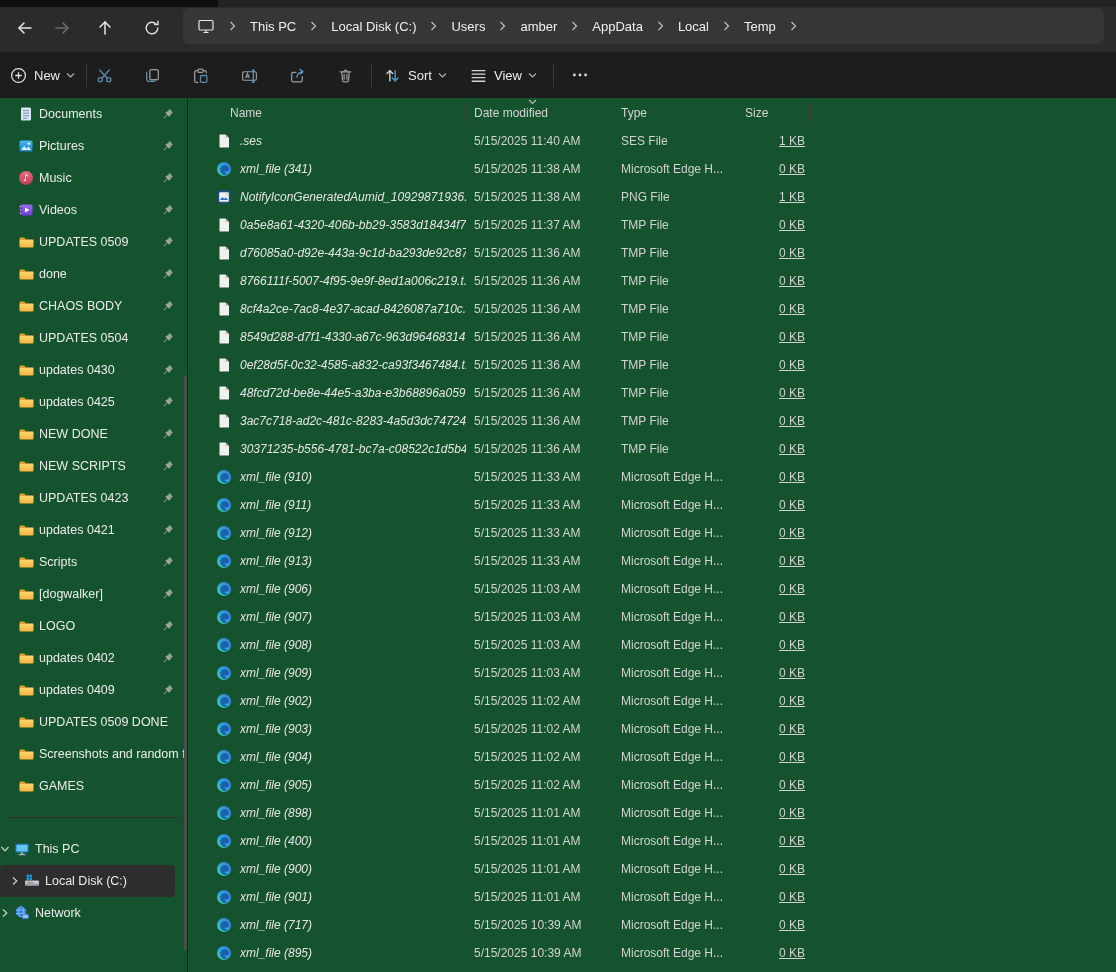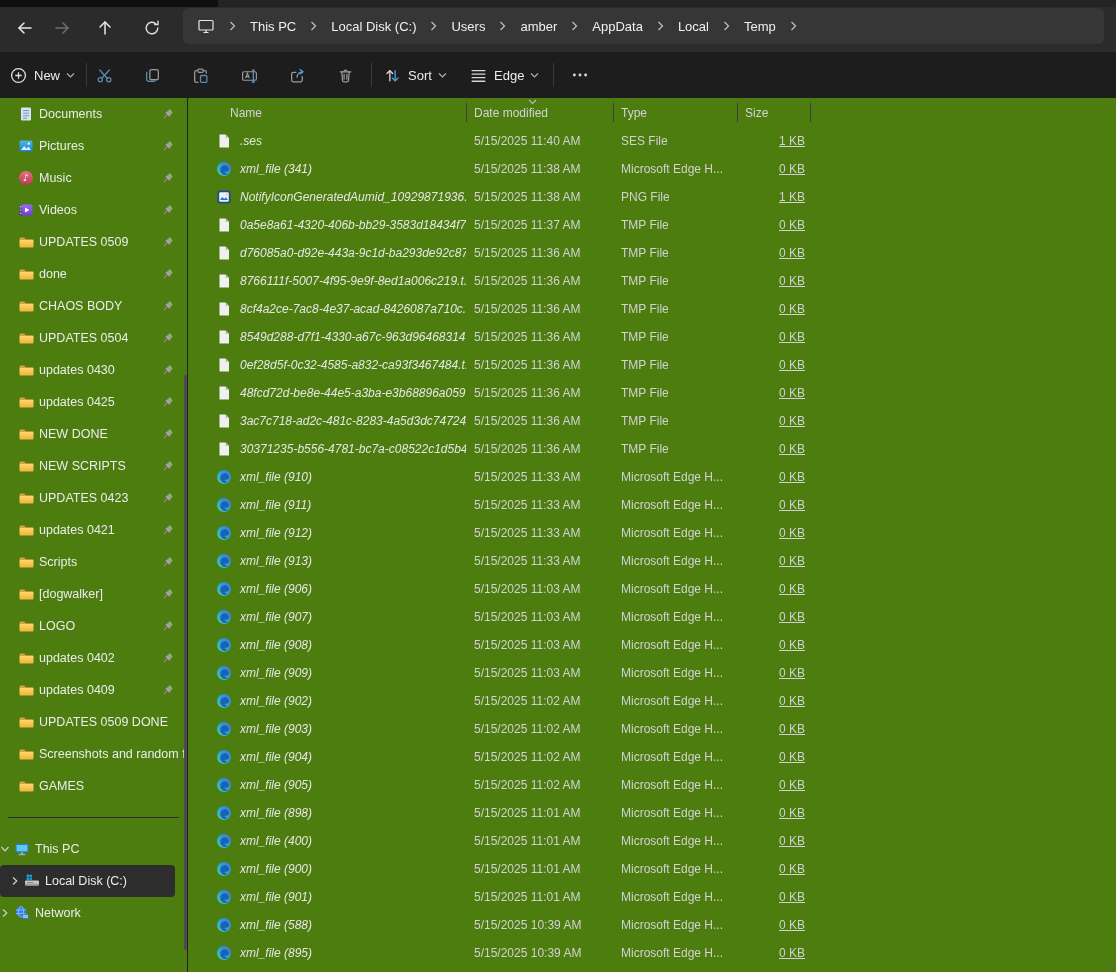--- a/index.html
+++ b/index.html
@@ -28,21 +28,21 @@
   .bc-chev { margin:0 14px; flex:none; }
 
   
   .toolbar { position:absolute; top:52px; left:0; width:1116px; height:46px; background:#1d1d1d; }
   .tbtn { position:absolute; top:6px; height:34px; display:flex; align-items:center; border-radius:5px; }
   .tbtn .lbl { font-size:13px; color:#ececec; margin:0 6px 0 7px; }
   .tb-sep { position:absolute; top:11px; width:1px; height:24px; background:#3a3a3a; }
   .icobtn { justify-content:center; width:40px; }
 
   
-  .content { position:absolute; top:98px; left:0; width:1116px; bottom:0; background:#4d7c0f; }
+  .content { position:absolute; top:98px; left:0; width:1116px; bottom:0; background:#14532d; }
 
   
   .sidebar { position:absolute; left:0; top:0; width:188px; bottom:0; border-right:1px solid #212121; }
   .side-item { height:32px; display:flex; align-items:center; padding-left:18px; position:relative; }
   .side-item .sicon { width:16px; height:16px; flex:none; margin-right:5px; }
   .side-item .slabel { font-size:12.5px; color:#ececec; white-space:nowrap; overflow:hidden; }
   .side-item .pin { margin-left:auto; margin-right:13px; flex:none; }
   .side-divider { height:1px; background:#2f2f2f; margin:15px 8px 0 8px; }
   .tree { margin-top:15px; }
   .tree-item { height:32px; display:flex; align-items:center; position:relative; }
@@ -270,21 +270,21 @@
       </span>
   </div>
   <div class="tbtn" style="left:470px">
     <span>
         <svg width="17" height="17" viewBox="0 0 16 16">
           <g stroke="#d6d6d6" stroke-width="1.2" stroke-linecap="round">
             <path d="M2 3.5 h12 M2 6.8 h12 M2 10.1 h12 M2 13.4 h12"></path>
           </g>
         </svg>
       </span>
-    <span class="lbl">Edge</span>
+    <span class="lbl">View</span>
     <span>
         <svg width="9" height="7" viewBox="0 0 9 7">
           <path d="M1 1.5 L4.5 5 L8 1.5" fill="none" stroke="#b0b0b0" stroke-width="1.2"></path>
         </svg>
       </span>
   </div>
   <div class="tb-sep" style="left:553px"></div>
   <div class="tbtn icobtn" style="left:560px">
     <svg width="18" height="18" viewBox="0 0 16 16">
         <g fill="#d6d6d6">
@@ -1407,21 +1407,21 @@
                   <linearGradient id="gedge" x1="0" y1="1" x2="1" y2="0">
                     <stop offset="0" stop-color="#3fd3a8"></stop>
                     <stop offset=".5" stop-color="#2aa7d8"></stop>
                     <stop offset="1" stop-color="#3d6fd8"></stop>
                   </linearGradient>
                 </defs>
                 <circle cx="8" cy="8" r="7" fill="url(#gedge)"></circle>
                 <path d="M4.2 9.2 a4.4 4.4 0 0 1 8.8 -1.1 c0 1.9 -1.5 2.7 -3.1 2.7 -1 0 -1.7 -.3 -1.7 -.3 .6 1.4 1.9 2.2 3.5 2.2 -1 .8 -2.2 1.2 -3.5 1.2 a5.5 5.5 0 0 1 -4 -4.7 z" fill="#1b4fa8" opacity=".8"></path>
               </svg>
             </span>
-            <span class="">xml_file (588)</span>
+            <span class="">xml_file (717)</span>
           </div>
           <div class="cell">5/15/2025 10:39 AM</div>
           <div class="cell">Microsoft Edge H...</div>
           <div class="cell size">0 KB</div>
         </div>
         <div class="frow">
           <div class="cell name">
             <span class="ficon">
               <svg width="16" height="16" viewBox="0 0 16 16">
                 <defs>

